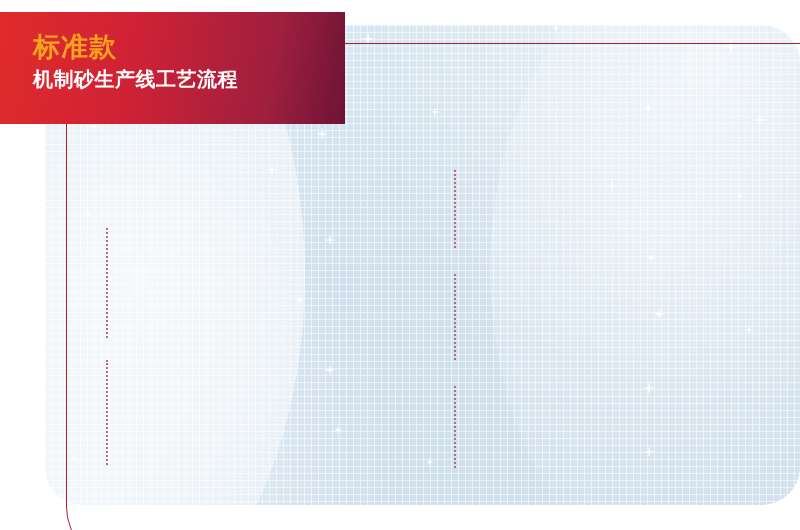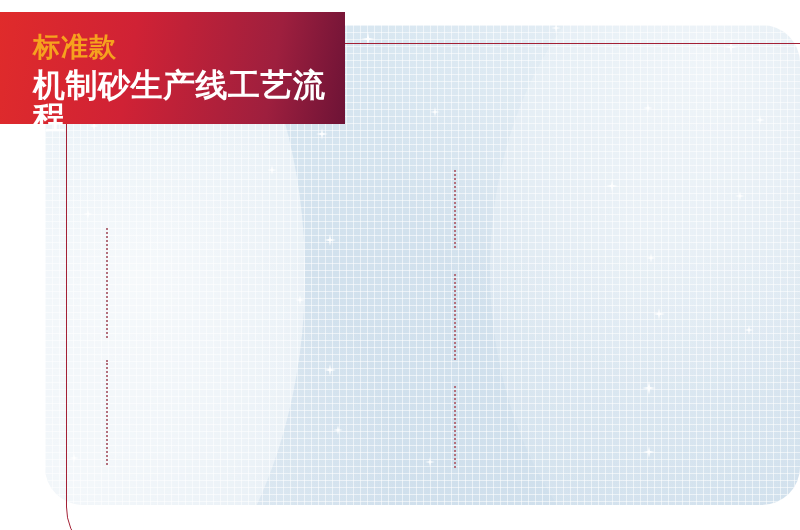--- a/index.html
+++ b/index.html
@@ -52,21 +52,21 @@
     position:absolute;left:0;top:0;width:345px;height:112px;z-index:6;
     background:linear-gradient(100deg,#e02b2b 0%,#d02235 38%,#9e1f3e 78%,#6d1336 100%);
     margin-top:12px;
   }
   .banner-t1{
     position:absolute;left:33px;top:22px;color:#f6a21e;
     font-size:27px;font-weight:bold;letter-spacing:1px;line-height:1;
   }
   .banner-t2{
     position:absolute;left:33px;top:57px;color:#ffffff;
-    font-size:32px;font-weight:bold;letter-spacing:.5px;line-height:1;
+    font-size:20px;font-weight:bold;letter-spacing:.5px;line-height:1;
   }
 
   .dotline{
     position:absolute;width:0;border-left:2px dotted #b3707c;z-index:4;
   }
   .dl-l1{left:106px;top:228px;height:110px;}
   .dl-l2{left:106px;top:360px;height:105px;}
   .dl-r1{left:454px;top:170px;height:78px;}
   .dl-r2{left:454px;top:274px;height:86px;}
   .dl-r3{left:454px;top:386px;height:82px;}

